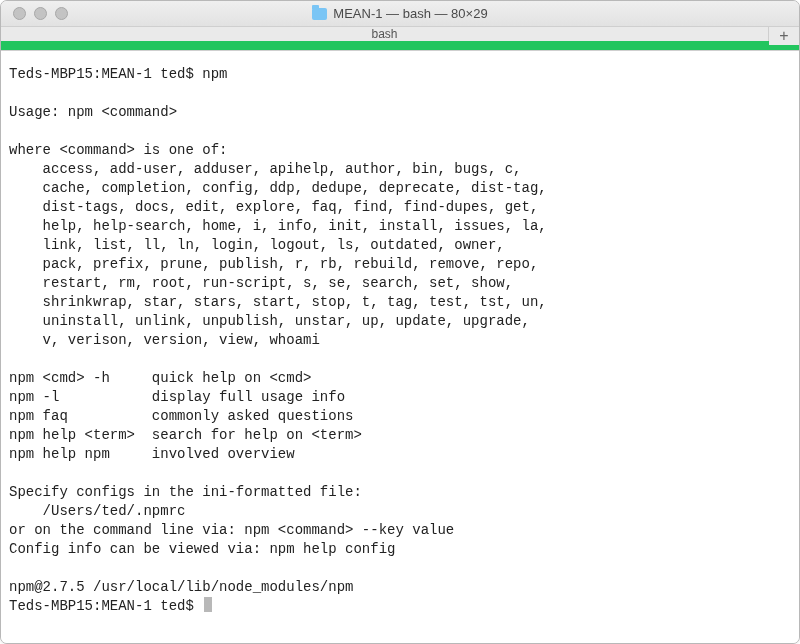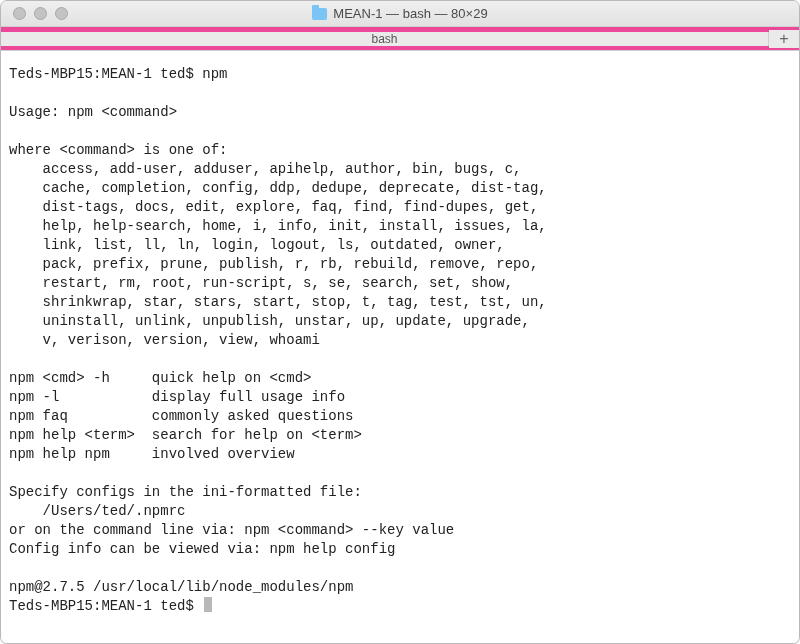--- a/index.html
+++ b/index.html
@@ -52,23 +52,23 @@
   }
   .folder-icon::before {
     content: "";
     position: absolute; top: -3px; left: 0;
     width: 7px; height: 4px;
     background: #7ac5f5;
     border-radius: 1px 1px 0 0;
   }
   .tabbar {
     height: 24px;
-    background: #ec4899;
+    background: #22c55e;
     border-bottom: 1px solid #cfcfcf;
-    display: flex; align-items: center;
+    display: flex; align-items: flex-start;
   }
   .tab {
     flex: 1;
     display: flex; align-items: center; justify-content: center;
     font-size: 12px; color: #555;
     border-right: 1px solid #cfcfcf;
     background: #eaeaea;
   }
   .new-tab {
     width: 30px;

